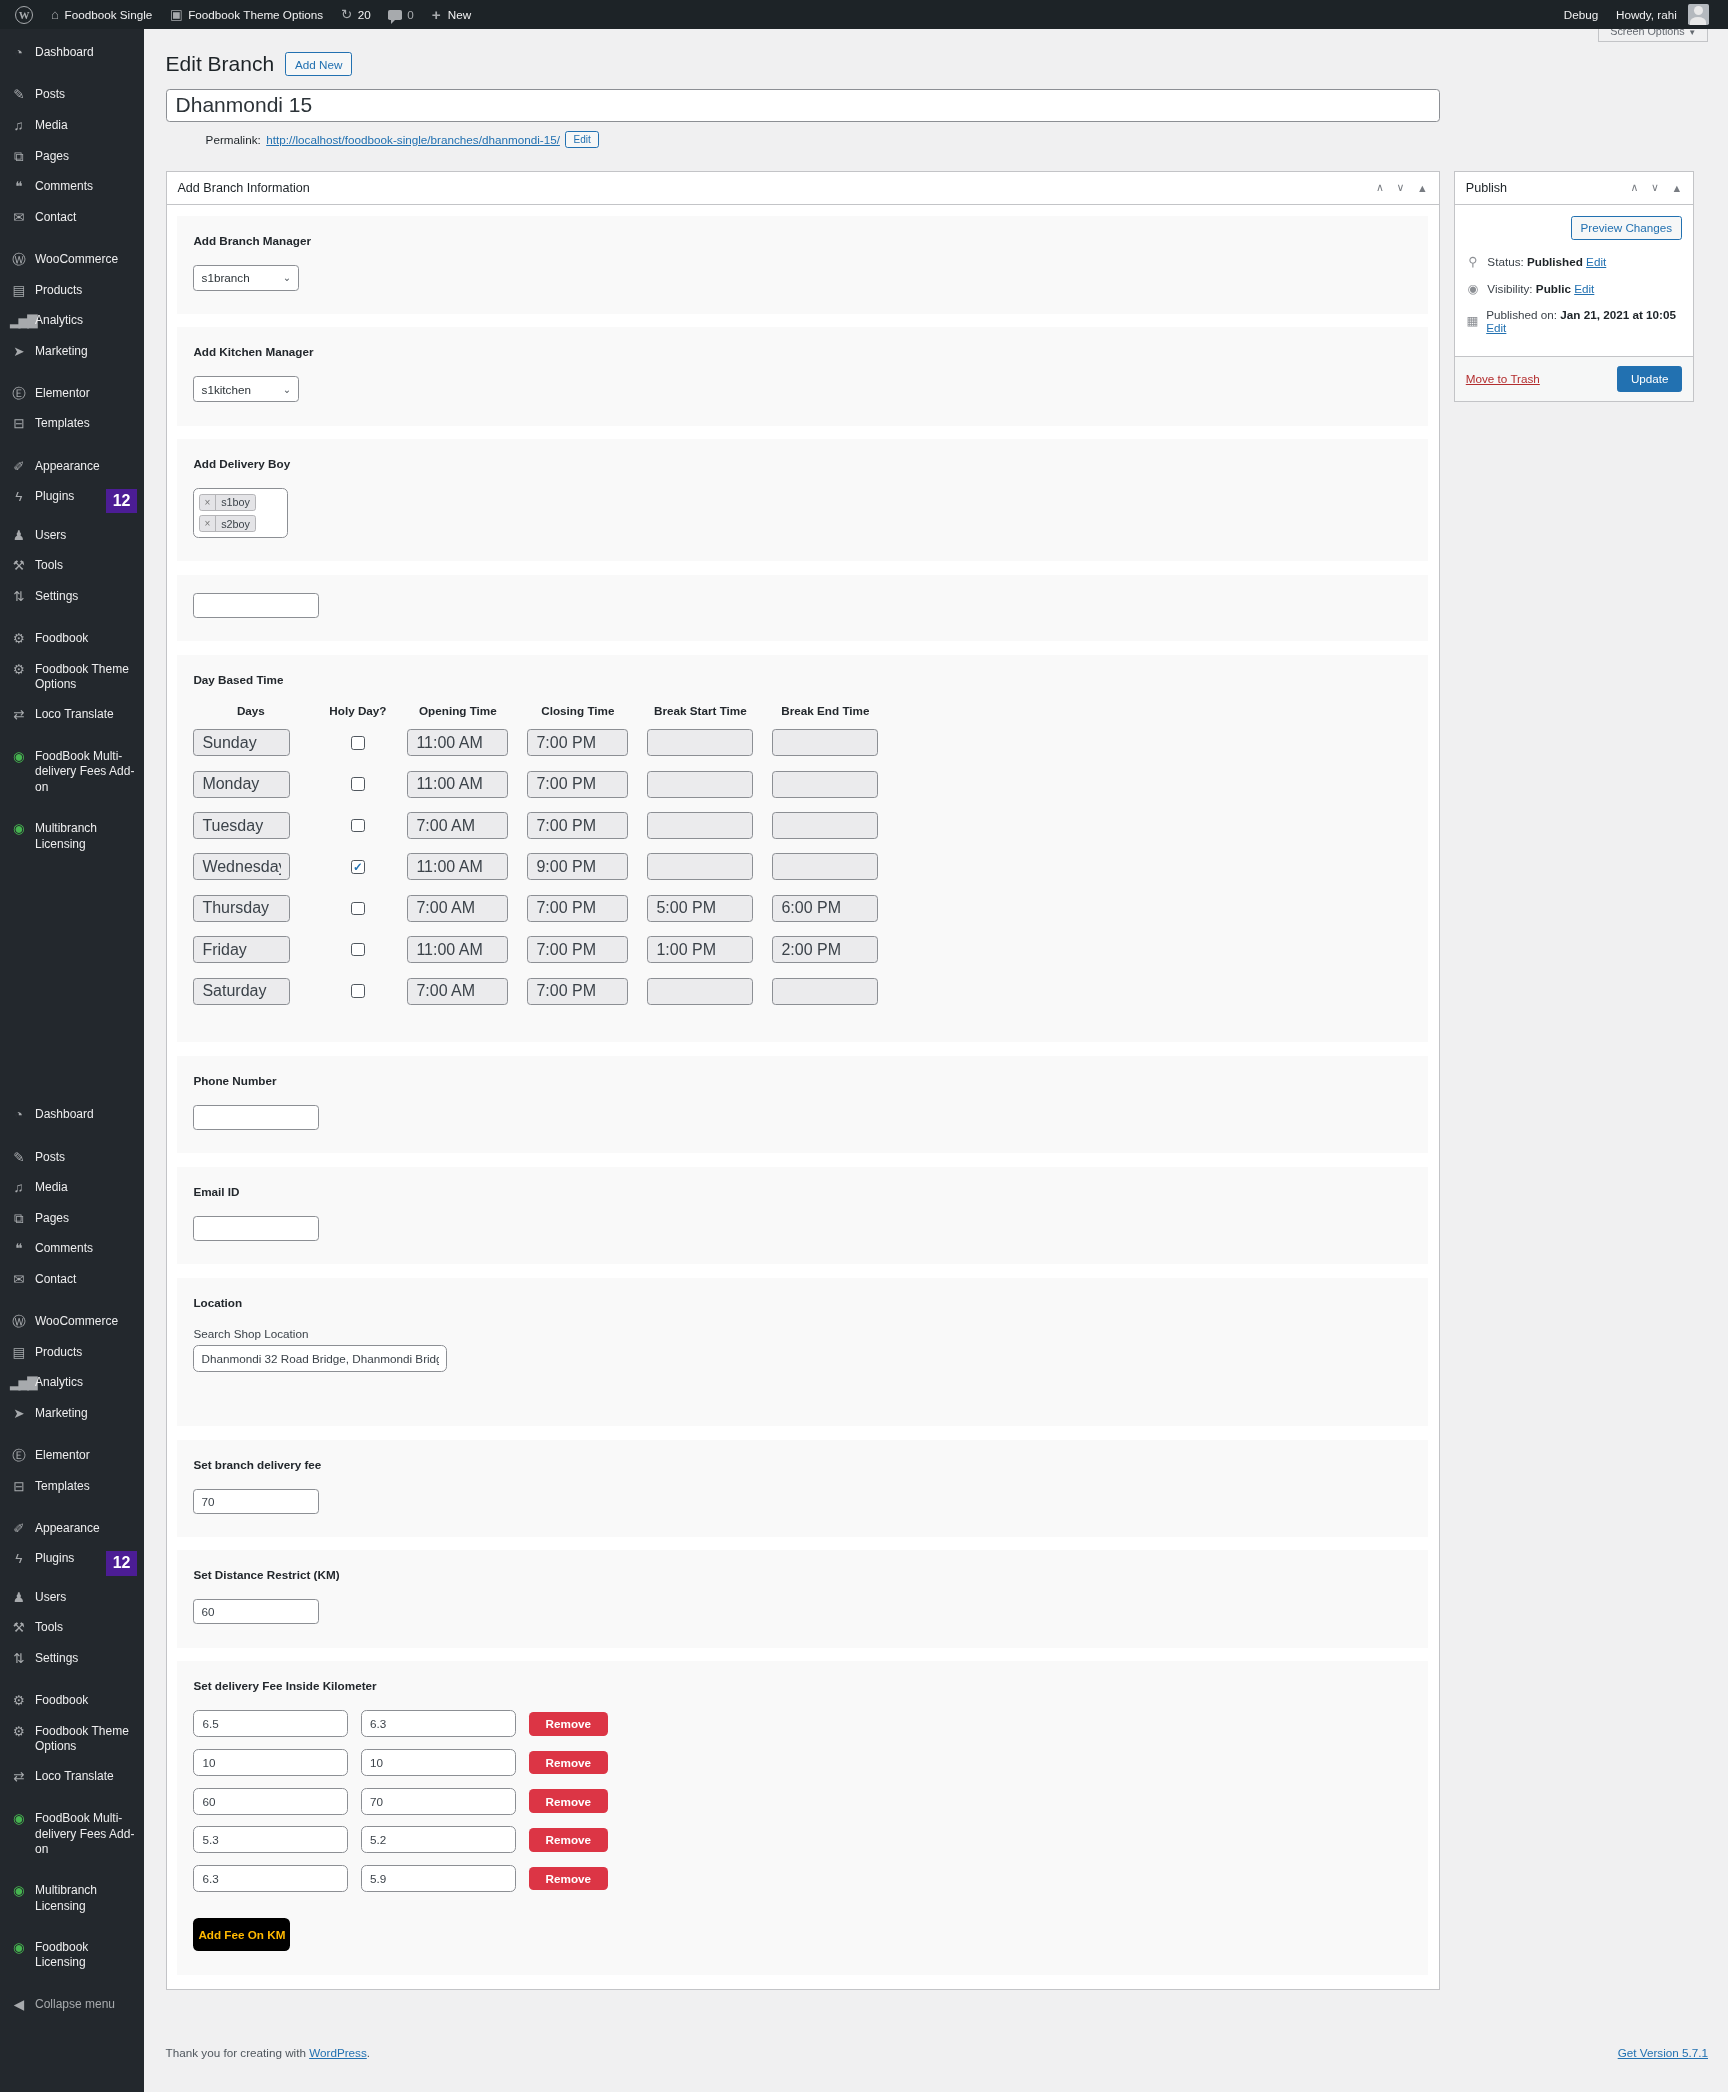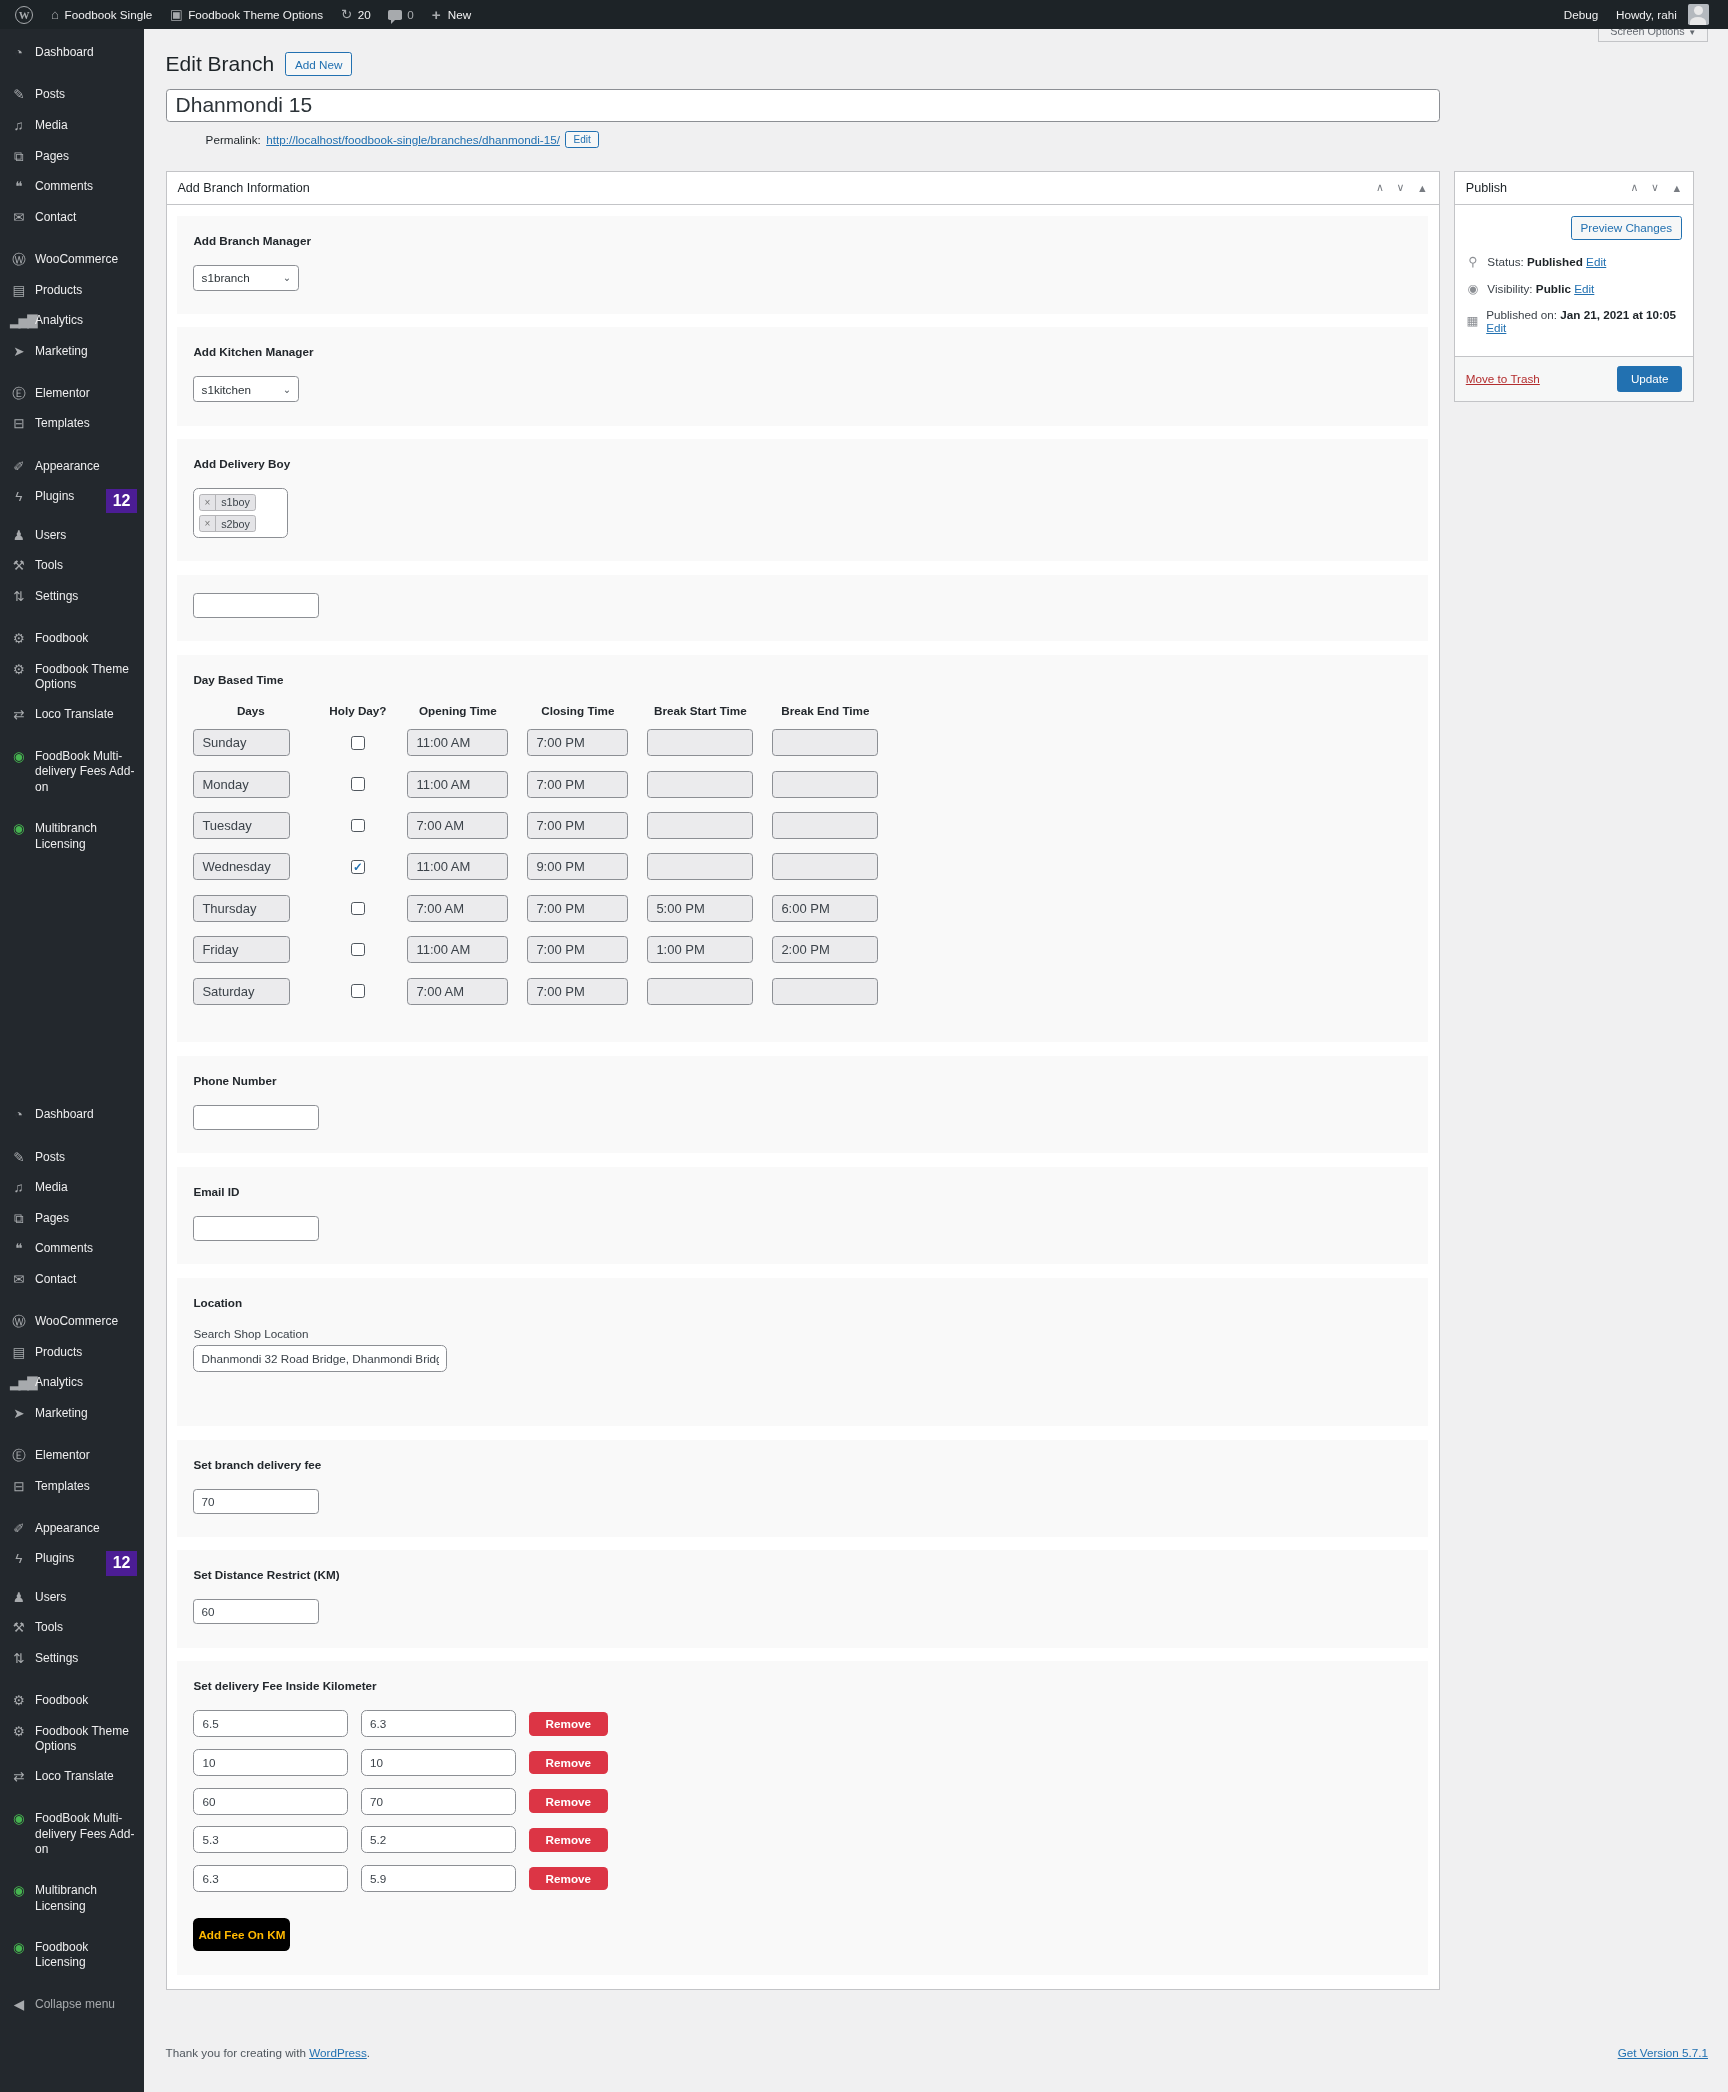--- a/index.html
+++ b/index.html
@@ -75,21 +75,21 @@
 
   .txt { background:#fff; border:0.9px solid #8c8f94; border-radius:3.6px; height:25px; padding:0 7.2px; font-size:11.7px; color:#3c434a; font-family:"Liberation Sans", sans-serif; }
   .txt.w140 { width:126px; }
   .txt.w280 { width:254px; border-radius:5.4px; height:27px; }
 
   
   .day-grid { display:grid; grid-template-columns:115px 61px 101px 101px 106px 106px; column-gap:19px; align-items:center; }
   .day-grid.head { margin-bottom:12.6px; }
   .day-grid.head .dh { font-weight:bold; font-size:11.7px; color:#23282d; text-align:center; }
   .day-row { margin-bottom:14.4px; }
-  .ro { background:#ebebed; border:0.9px solid #8c8f94; border-radius:3.6px; height:27px; padding:1px 8px; font-size:13px; color:#3c434a; font-family:"Liberation Sans", sans-serif; }
+  .ro { background:#ebebed; border:0.9px solid #8c8f94; border-radius:3.6px; height:27px; padding:1px 8px; font-size:16px; color:#3c434a; font-family:"Liberation Sans", sans-serif; }
   .day-name { width:97px; }
   .time-in { width:100%; }
   .cb-wrap { display:flex; justify-content:center; }
   .cb { width:13.5px; height:13.5px; background:#fff; border:0.9px solid #50575e; border-radius:2.7px; display:inline-flex; align-items:center; justify-content:center; cursor:pointer; }
   .cb.checked::after { content:"✓"; color:#2271b1; font-size:11.7px; font-weight:bold; line-height:1; }
 
   .sub-label { font-size:11.7px; color:#3c434a; margin-bottom:5.4px; }
   .loc-pad { padding-bottom:54px; }
 
   

